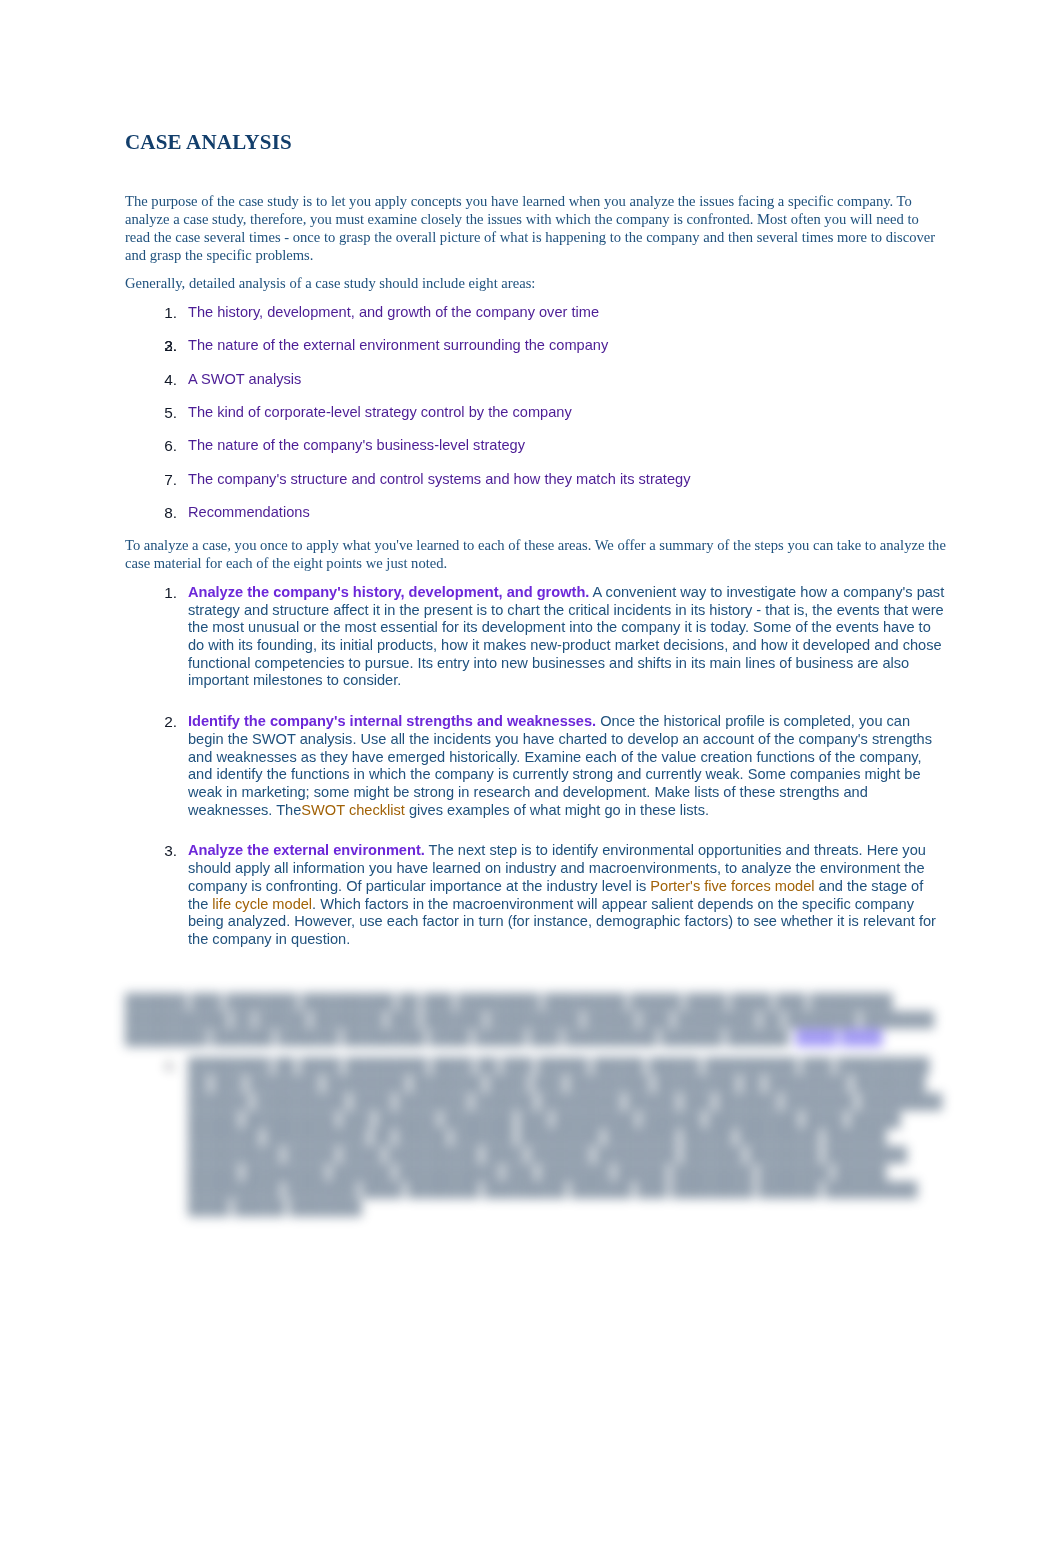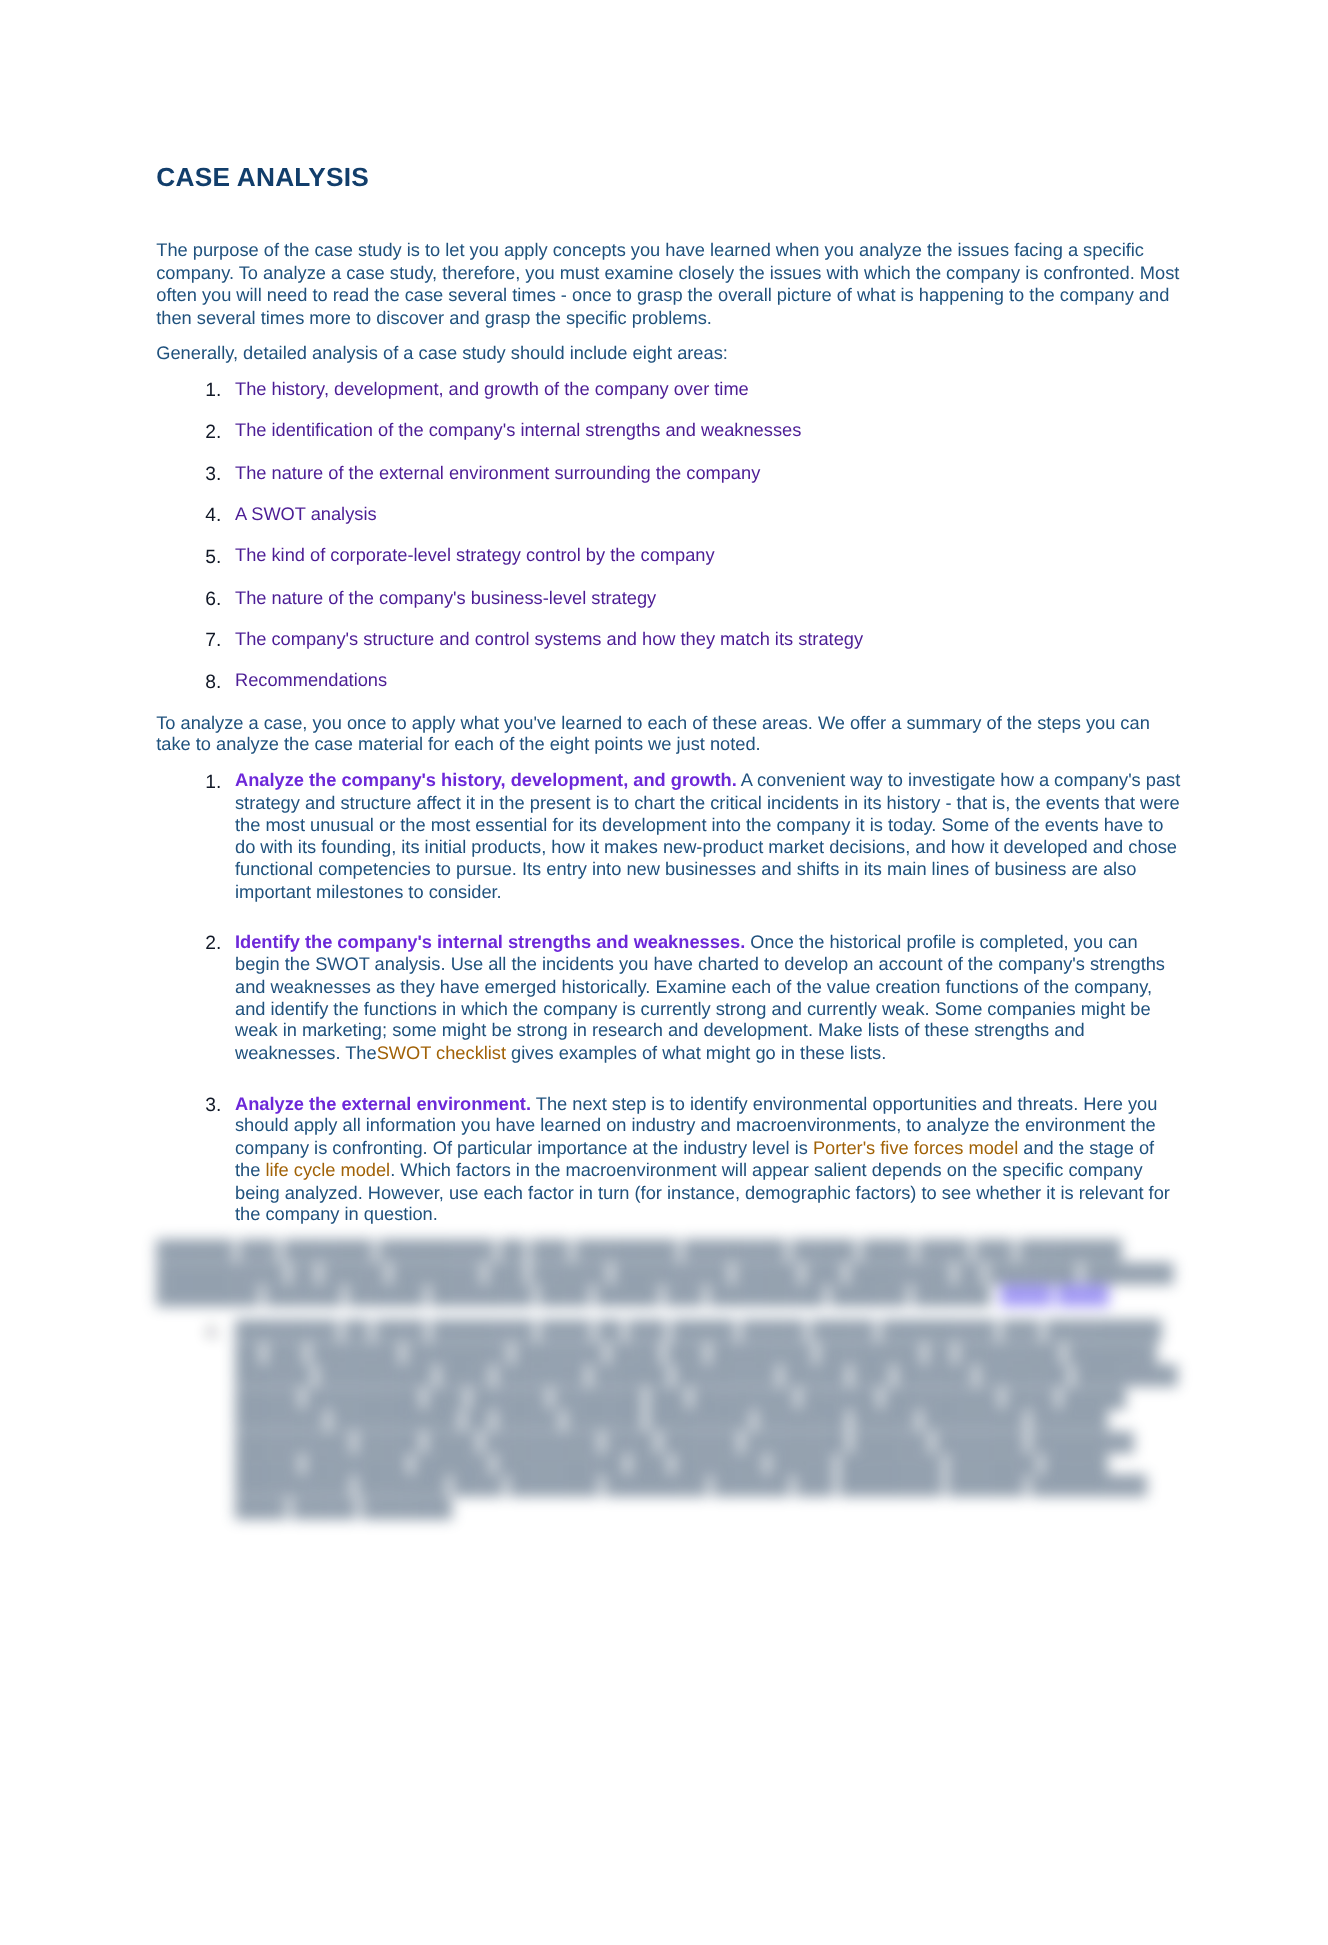--- a/index.html
+++ b/index.html
@@ -30,28 +30,30 @@
     width: 822px;
   }
 
   .doc-title {
     font-size: 21px;
     font-weight: bold;
     color: #123E6B;
     letter-spacing: 0.2px;
     margin: 0 0 38px 0;
     line-height: 1.2;
+    font-family: Liberation Serif, serif;
   }
 
   p.body-text {
     font-size: 14.6px;
     line-height: 1.22;
     color: #20527E;
     margin: 0 0 11px 0;
     text-align: left;
+    font-family: Liberation Serif, serif;
   }
 
   ol.link-list {
     list-style: none;
     margin: 7px 0 9px 0;
     padding: 0;
   }
   ol.link-list > li {
     position: relative;
     padding-left: 63px;
@@ -133,21 +135,21 @@
 
     <p class="body-text">The purpose of the case study is to let you apply concepts you have learned when you analyze the issues facing a specific company. To analyze a case study, therefore, you must examine closely the issues with which the company is confronted. Most often you will need to read the case several times - once to grasp the overall picture of what is happening to the company and then several times more to discover and grasp the specific problems.</p>
 
     <p class="body-text">Generally, detailed analysis of a case study should include eight areas:</p>
 
     <ol class="link-list">
       <li>
         <span class="num">1.</span><a class="lnk" href="#">The history, development, and growth of the company over time</a>
       </li>
       <li>
-        <span class="num">2.</span><a class="lnk" href="#">The identification of the company's internal strengths and weaknesses</a>
+        <span class="num">2.</span>
       </li>
       <li>
         <span class="num">3.</span><a class="lnk" href="#">The nature of the external environment surrounding the company</a>
       </li>
       <li>
         <span class="num">4.</span><a class="lnk" href="#">A SWOT analysis</a>
       </li>
       <li>
         <span class="num">5.</span><a class="lnk" href="#">The kind of corporate-level strategy control by the company</a>
       </li>

